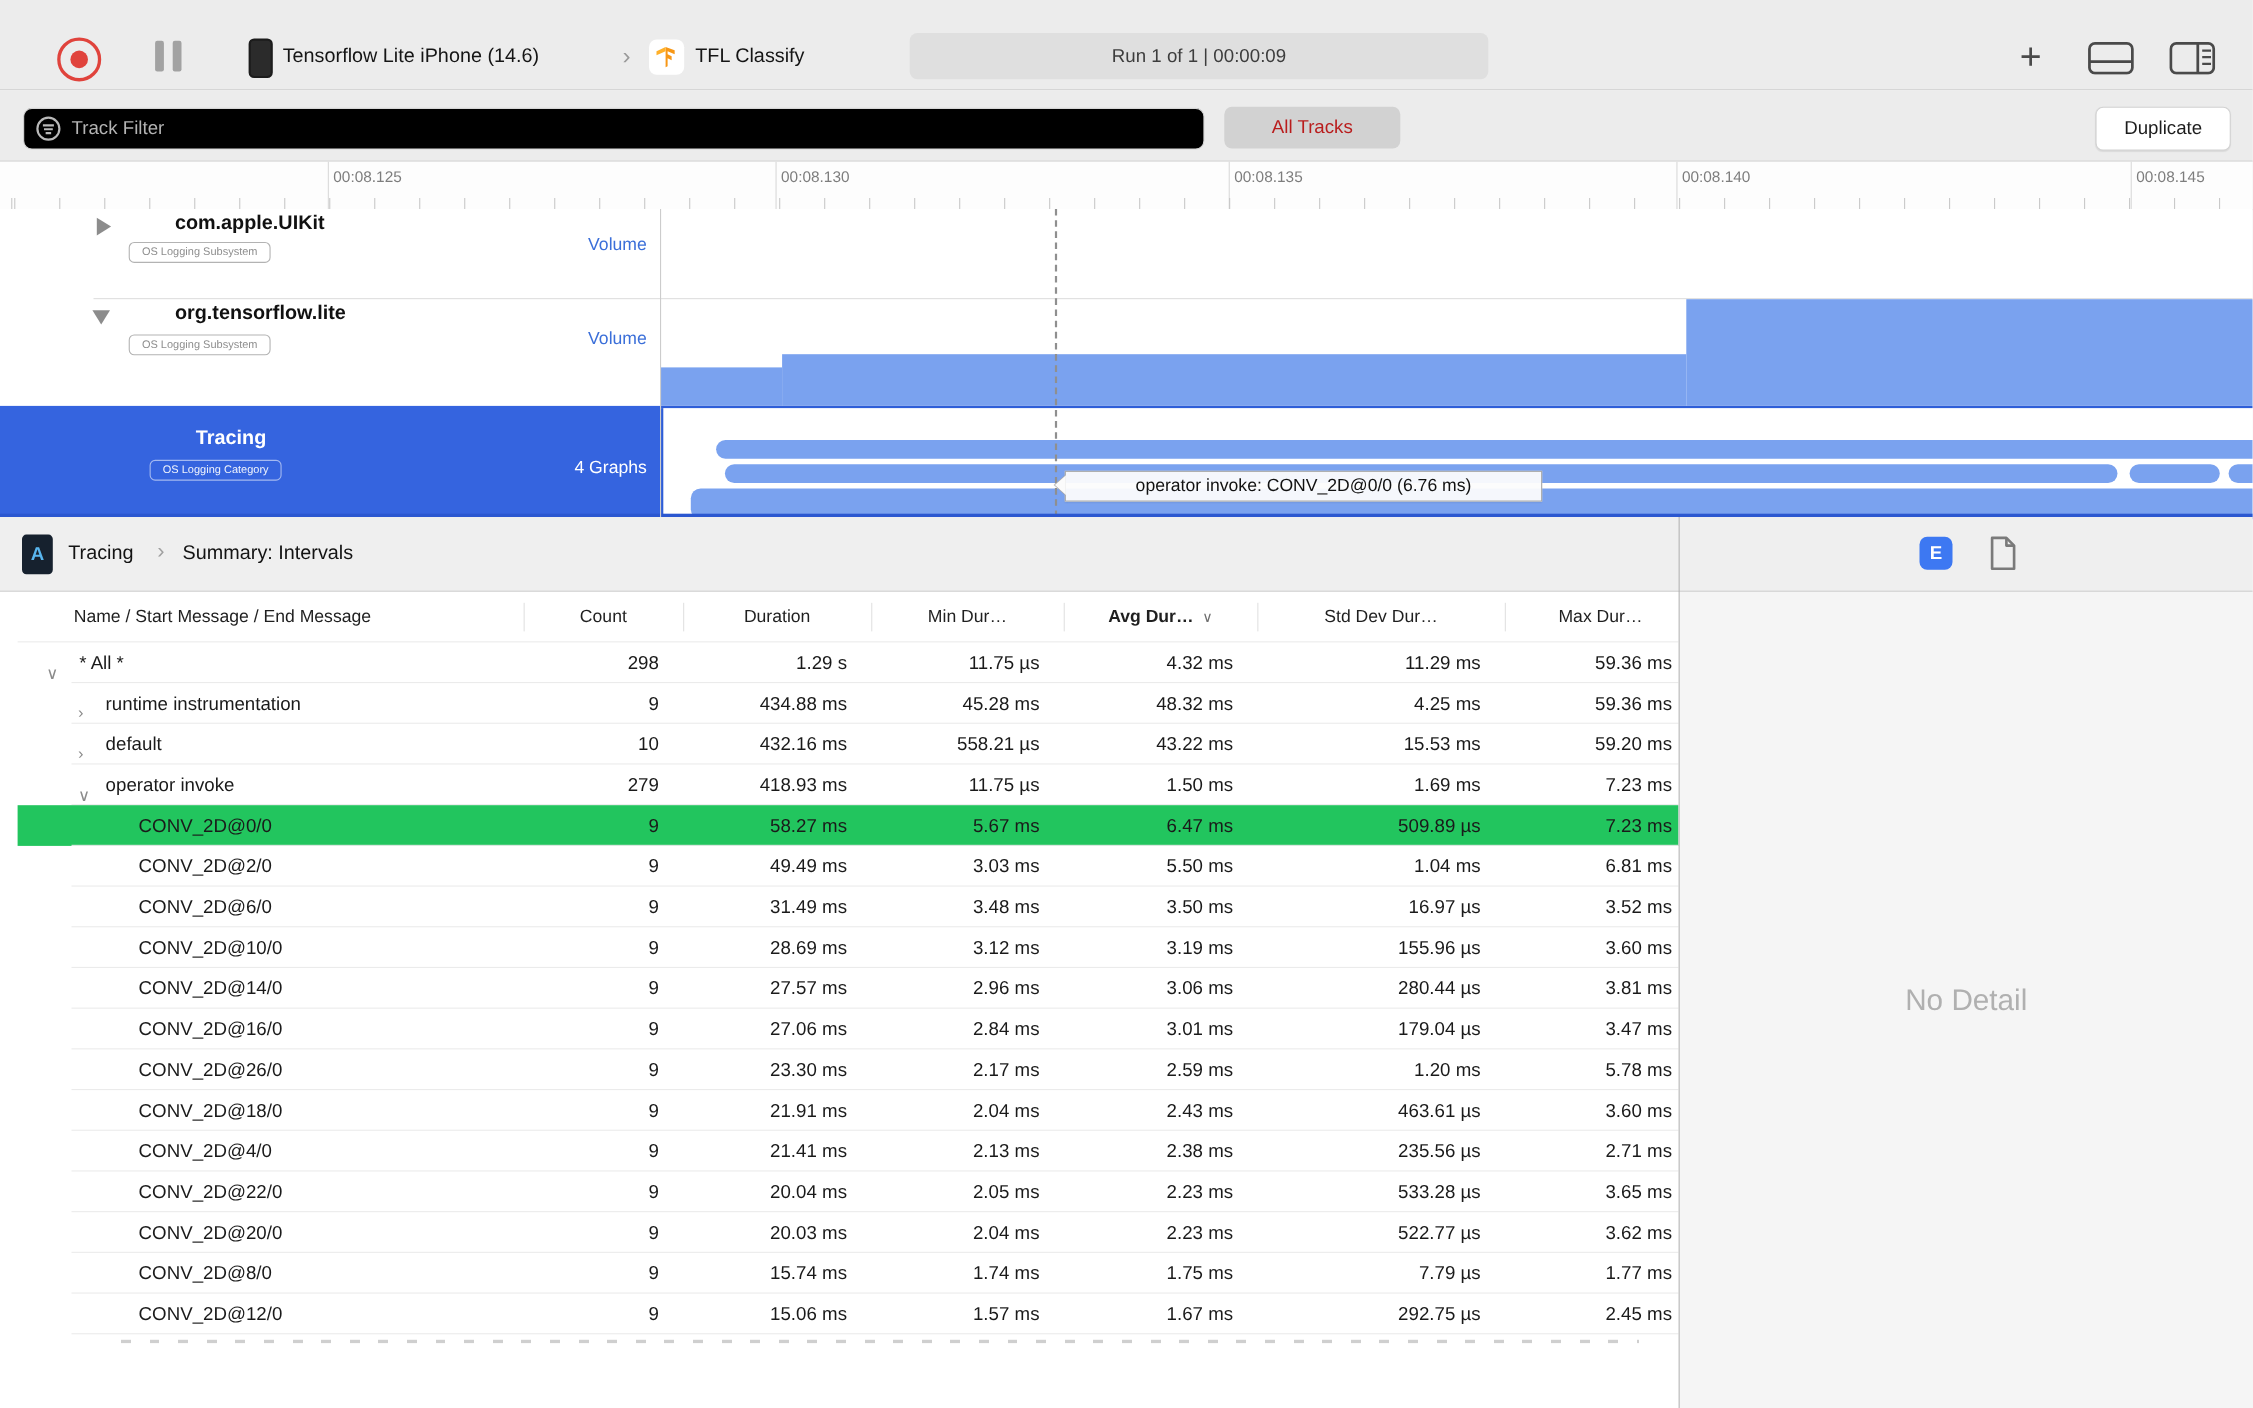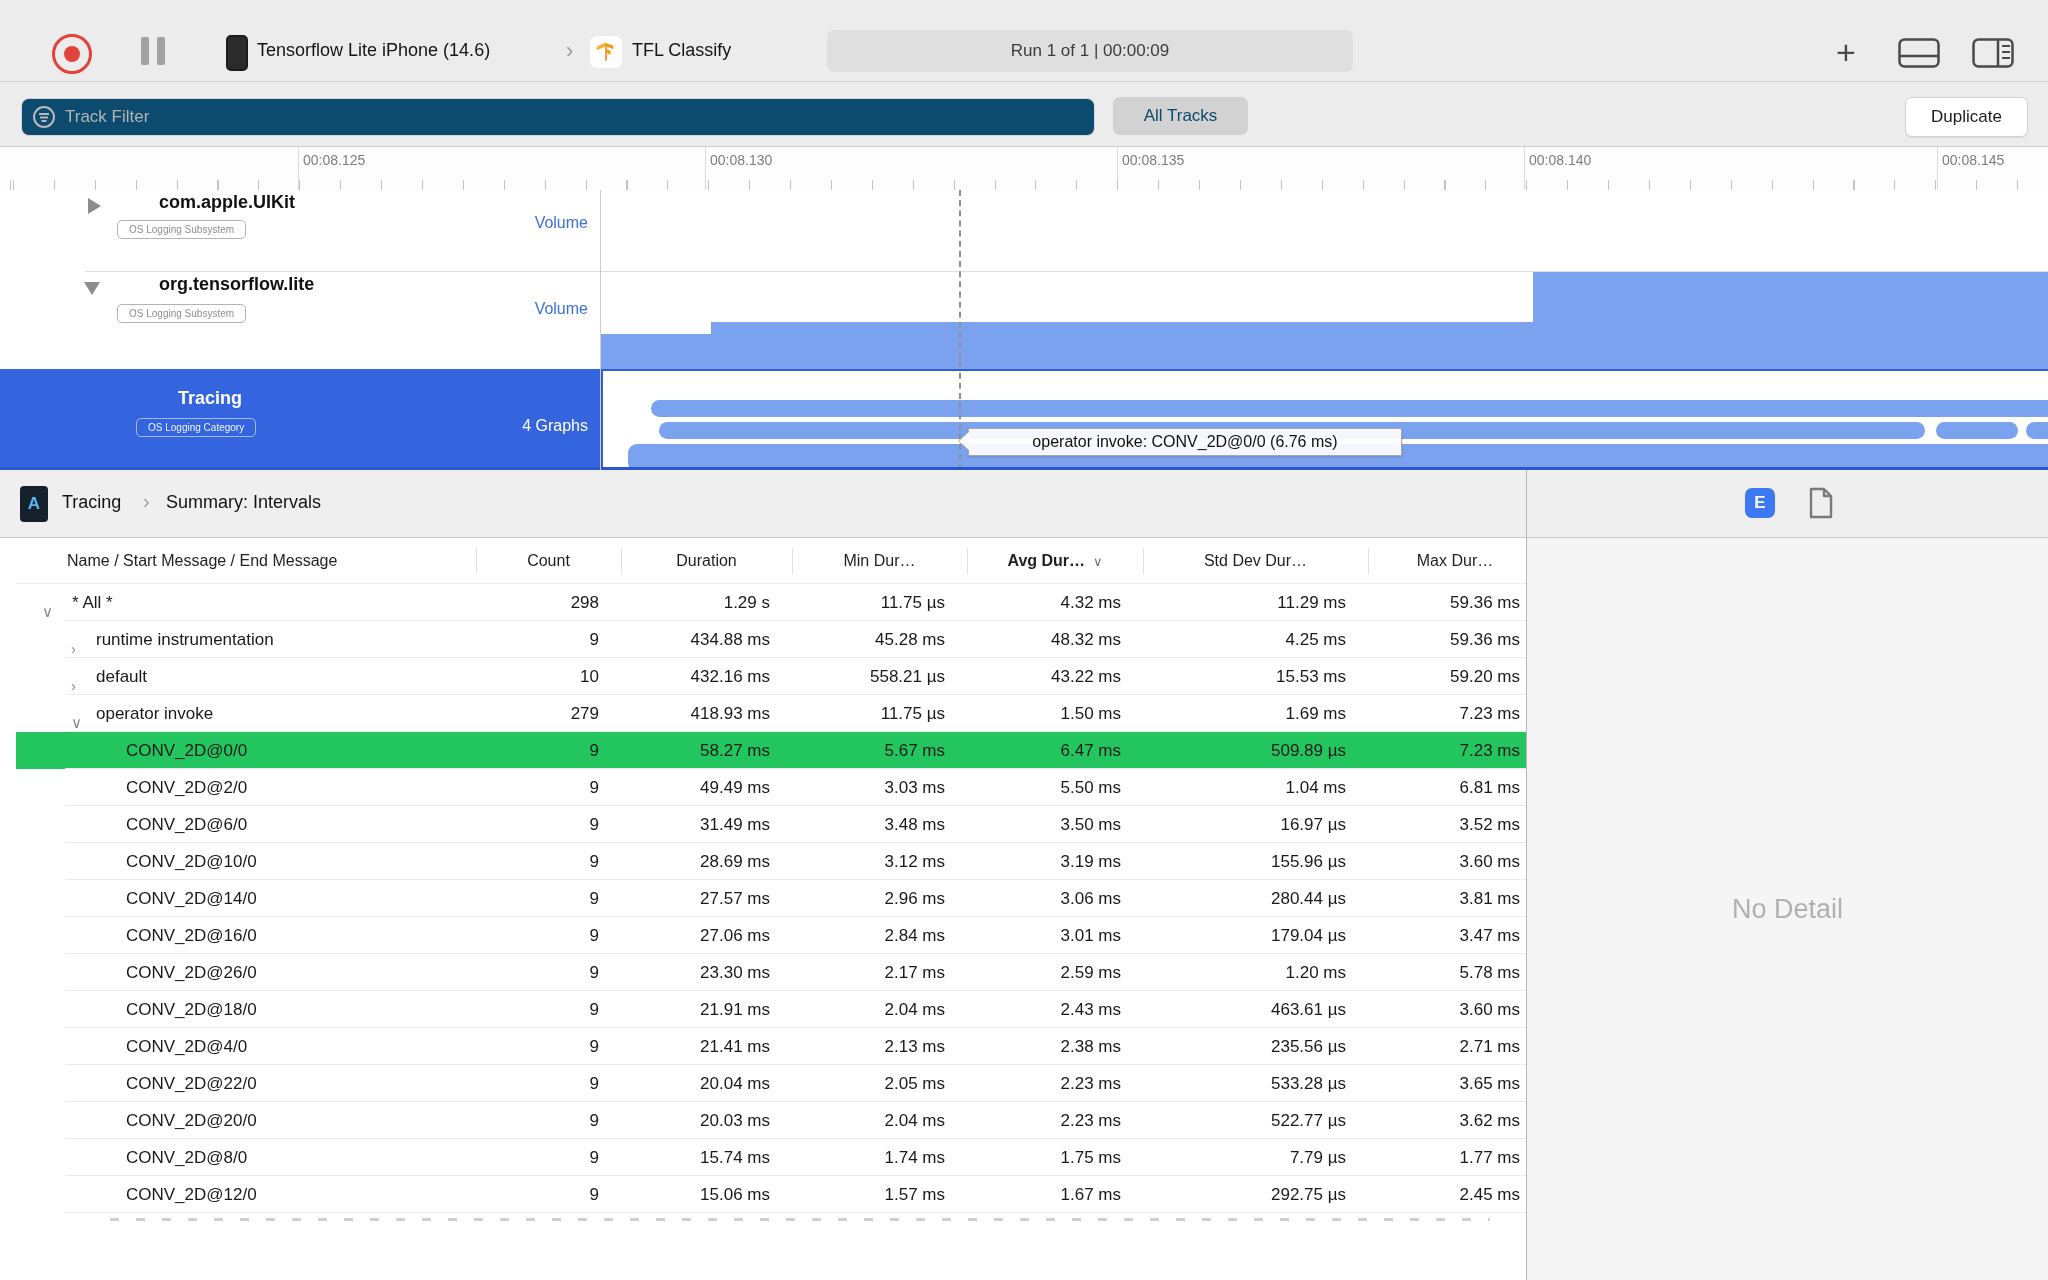--- a/index.html
+++ b/index.html
@@ -17,24 +17,24 @@
   #crumb-chev1{left:566px;top:38px;font-size:22px;color:#9a9a9a;}
   #tf-badge{left:590px;top:36px;width:32px;height:32px;background:#ffffff;border-radius:7px;justify-content:center;}
   #app-label{left:632px;top:40px;font-size:18px;color:#151515;}
   #run-capsule{left:827px;top:30px;width:526px;height:42px;background:#dfdfdf;border-radius:7px;justify-content:center;font-size:17px;color:#3d3d3d;}
   #plus-btn{left:1830px;top:36px;width:32px;height:32px;justify-content:center;font-size:34px;font-weight:300;color:#4a4a4a;}
   .pane-btn{top:38px;width:42px;height:30px;}
   #pane-bottom-btn{left:1898px;}
   #pane-right-btn{left:1972px;}
   
   #filterbar{position:absolute;left:0;top:82px;width:2048px;height:64px;background:#ececec;border-bottom:1px solid #cfcfcf;}
-  #track-filter{position:absolute;left:21px;top:16px;width:1072px;height:36px;background:#0c4a6e;border:1.5px solid #d6d6d6;border-radius:8px;display:flex;align-items:center;}
+  #track-filter{position:absolute;left:21px;top:16px;width:1072px;height:36px;background:#000000;border:1.5px solid #d6d6d6;border-radius:8px;display:flex;align-items:center;}
   .filter-glyph{margin-left:10px;}
   .placeholder{margin-left:9px;font-size:17px;color:#b4b4b4;}
-  #all-tracks-btn{position:absolute;left:1113px;top:15px;width:135px;height:38px;background:#d2d2d2;border-radius:7px;display:flex;align-items:center;justify-content:center;font-size:17px;color:#0c4a6e;}
+  #all-tracks-btn{position:absolute;left:1113px;top:15px;width:160px;height:38px;background:#d2d2d2;border-radius:7px;display:flex;align-items:center;justify-content:center;font-size:17px;color:#b91c1c;}
   #duplicate-btn{position:absolute;left:1905px;top:15px;width:121px;height:38px;background:#fff;border:1px solid #d2d2d2;border-radius:7px;box-shadow:0 1px 1px rgba(0,0,0,.08);display:flex;align-items:center;justify-content:center;font-size:17px;color:#1c1c1c;}
   
   #ruler{position:absolute;left:0;top:147px;width:2048px;height:43px;background:#fdfdfd;border-bottom:1px solid #cfcfcf;}
   #ruler .ticks{position:absolute;left:0;bottom:0;width:2048px;height:10px;
     background:repeating-linear-gradient(to right,#c3c3c3 0 1px,transparent 1px 40.9px);background-position:13px 0;}
   .major{position:absolute;top:0;bottom:0;width:1px;background:#dadada;}
   .rlabel{position:absolute;top:5px;font-size:14px;color:#7d7d7d;}
   .m0{left:298px}.m1{left:705px}.m2{left:1117px}.m3{left:1524px}.m4{left:1937px}
   .l0{left:303px}.l1{left:710px}.l2{left:1122px}.l3{left:1529px}.l4{left:1942px}
   

